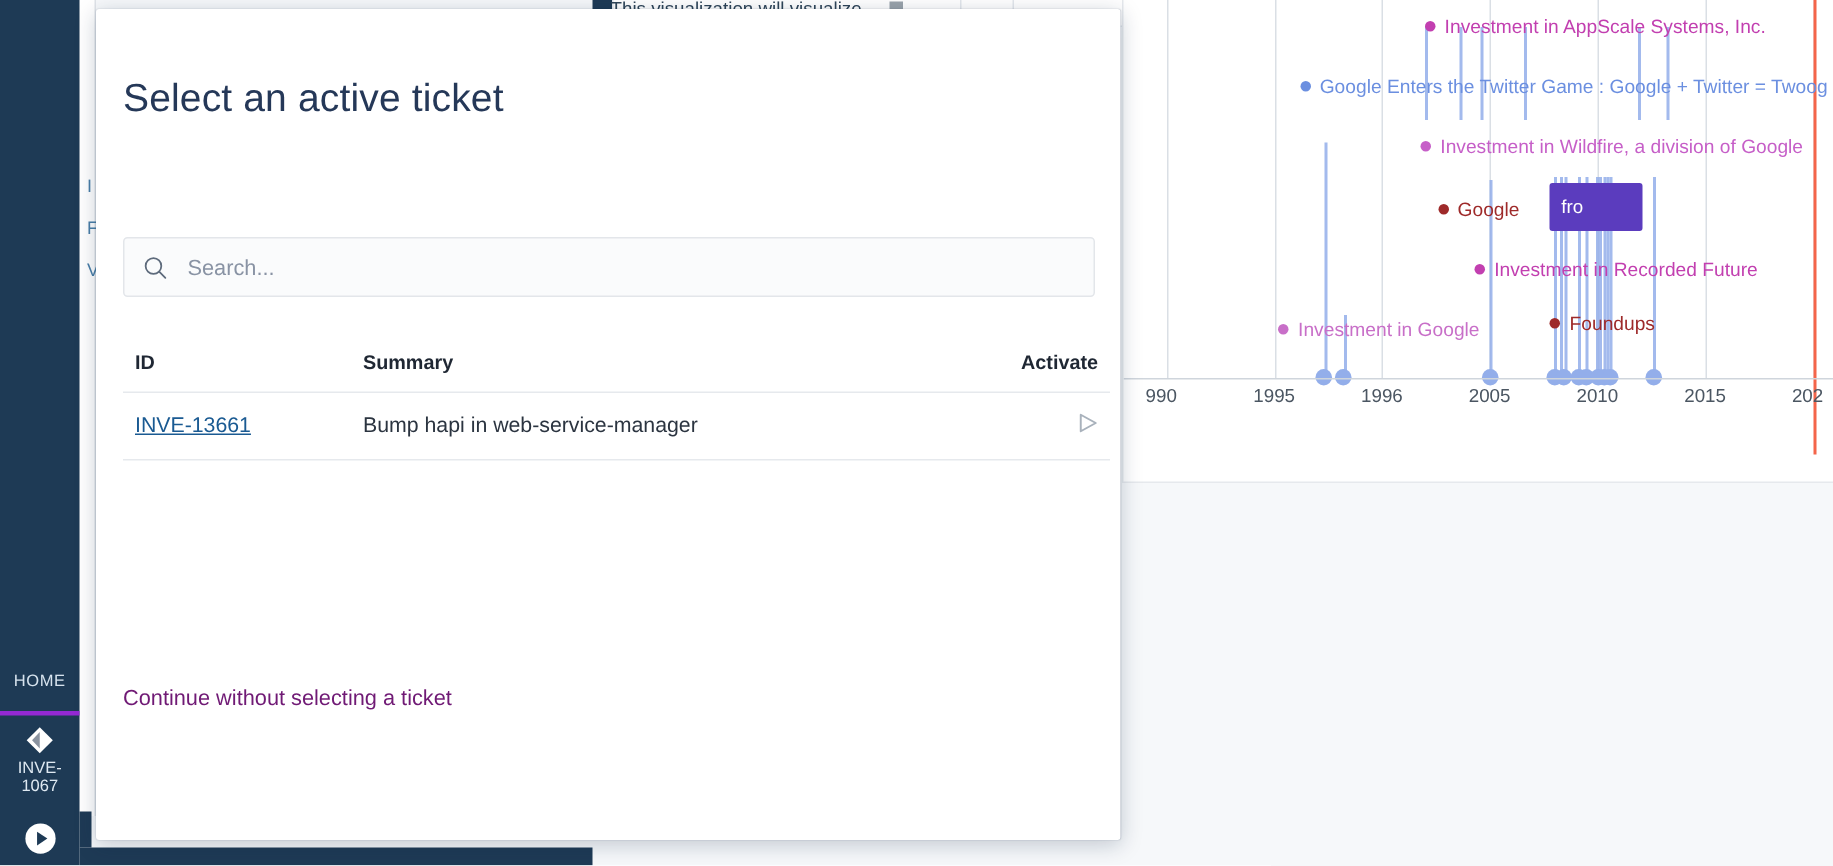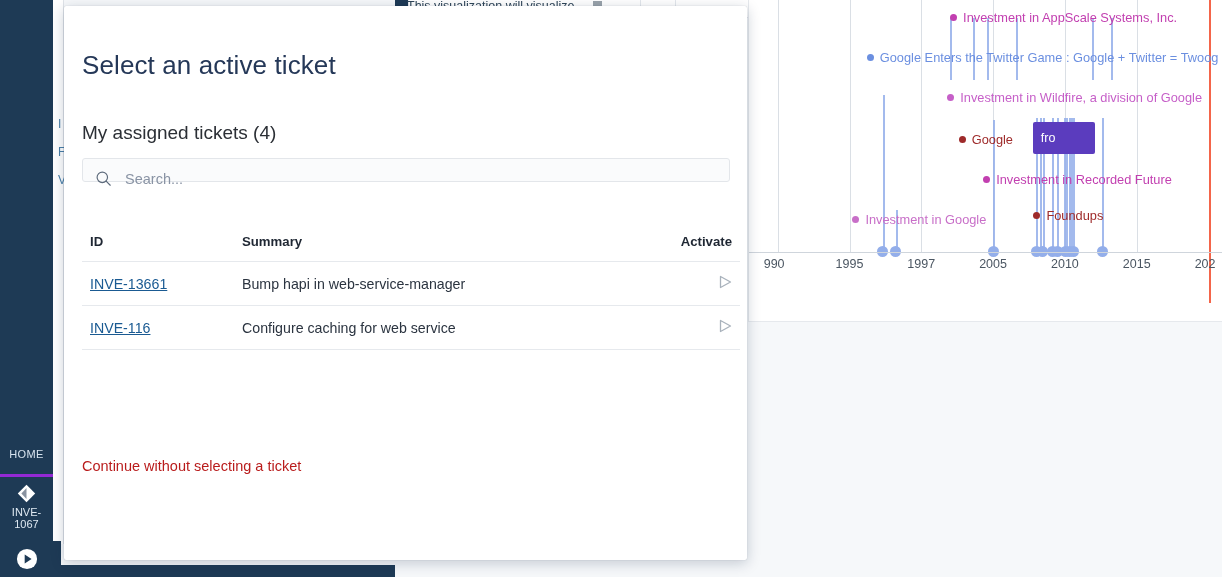--- a/index.html
+++ b/index.html
@@ -285,21 +285,21 @@
     font-weight: 500;
     color: #2b2f35;
     margin: 0;
   }
 
   .search-wrap {
     position: absolute;
     left: 18px;
     top: 152px;
     width: 648px;
-    height: 24px;
+    height: 40px;
     background: #fafbfc;
     border: 1px solid #e3e6ea;
     border-radius: 3px;
     box-sizing: border-box;
   }
   .search-icon-box {
     position: absolute;
     left: 11px;
     top: 10px;
     width: 19px;
@@ -372,21 +372,21 @@
     width: 13px;
     height: 14px;
   }
   .icon-play-wrap svg { display: block; }
 
   .continue-link {
     position: absolute;
     left: 18px;
     top: 452px;
     font-size: 14.5px;
-    color: #b91c1c;
+    color: #701a75;
     text-decoration: none;
     cursor: pointer;
   }
 </style>
 </head>
 <body>
 
 <div id="root">
 
   <div class="page-body"></div>
@@ -449,21 +449,21 @@
         <div class="event-dot-axis" style="left: 310.5px; top: 246px;"></div>
         <div class="event-dot-axis" style="left: 314.809px; top: 246px;"></div>
         <div class="event-dot-axis" style="left: 319.118px; top: 246px;"></div>
         <div class="event-dot-axis" style="left: 347.845px; top: 246px;"></div>
         <div class="now-line" style="left: 459.636px; background: rgb(244, 101, 74);"></div>
       </div>
     <div class="axis-line"></div>
     <div id="axis-labels">
         <div class="axis-label" style="left: 14.7273px;">990</div>
         <div class="axis-label" style="left: 86.5455px;">1995</div>
-        <div class="axis-label" style="left: 158.364px;">1997</div>
+        <div class="axis-label" style="left: 158.364px;">1996</div>
         <div class="axis-label" style="left: 230.182px;">2005</div>
         <div class="axis-label" style="left: 302px;">2010</div>
         <div class="axis-label" style="left: 373.818px;">2015</div>
         <div class="axis-label" style="left: 445.636px;">202</div>
       </div>
     <div id="annotation-layer">
         <div class="evt-label" style="left: 201.091px; top: 10px; color: rgb(194, 63, 176);"><span class="evt-bullet" style="background: rgb(194, 63, 176);"></span><span>Investment in AppScale Systems, Inc.</span></div>
         <div class="evt-label" style="left: 117.782px; top: 50px; color: rgb(107, 143, 224);"><span class="evt-bullet" style="background: rgb(107, 143, 224);"></span><span>Google Enters the Twitter Game : Google + Twitter = Twoog</span></div>
         <div class="evt-label" style="left: 198.218px; top: 90px; color: rgb(198, 95, 200);"><span class="evt-bullet" style="background: rgb(198, 95, 200);"></span><span>Investment in Wildfire, a division of Google</span></div>
         <div class="evt-label" style="left: 209.709px; top: 132px; color: rgb(158, 42, 42);"><span class="evt-bullet" style="background: rgb(158, 42, 42);"></span><span>Google</span></div>
@@ -488,21 +488,20 @@
     <svg class="sidebar-play" viewBox="0 0 24 24">
       <circle cx="12" cy="12" r="11" fill="#ffffff"></circle>
       <polygon points="9.5,7 17,12 9.5,17" fill="#1e3a55"></polygon>
     </svg>
   </div>
 
   <div class="modal-backdrop"></div>
   <div class="modal">
 
     <h1 class="modal-title">Select an active ticket</h1>
-    <h2 class="modal-subtitle">My assigned tickets (4)</h2>
 
     <div class="search-wrap">
       <svg class="search-icon-box" viewBox="0 0 24 24">
         <circle cx="10.5" cy="10.5" r="6.6" fill="none" stroke="#5e6b7c" stroke-width="1.5"></circle>
         <line x1="15.3" y1="15.3" x2="20.5" y2="20.5" stroke="#5e6b7c" stroke-width="1.5" stroke-linecap="round"></line>
       </svg>
       <input class="search-input" type="text" placeholder="Search..." style="">
     </div>
 
     <table class="ticket-table">
@@ -514,26 +513,19 @@
         </tr>
       </thead>
       <tbody id="tickets-tbody">
           <tr>
             <td class="td-id"><a class="ticket-link" href="#">INVE-13661</a></td>
             <td>Bump hapi in web-service-manager</td>
             <td class="td-activate"><span class="icon-play-wrap"><svg width="13" height="14" viewBox="0 0 13 14">
                   <polygon points="1.5,1.5 11.5,7 1.5,12.5" fill="none" stroke="#a9b2bc" stroke-width="1.3" stroke-linejoin="round"></polygon>
                 </svg></span></td>
           </tr>
-          <tr>
-            <td class="td-id"><a class="ticket-link" href="#">INVE-116</a></td>
-            <td>Configure caching for web service</td>
-            <td class="td-activate"><span class="icon-play-wrap"><svg width="13" height="14" viewBox="0 0 13 14">
-                  <polygon points="1.5,1.5 11.5,7 1.5,12.5" fill="none" stroke="#a9b2bc" stroke-width="1.3" stroke-linejoin="round"></polygon>
-                </svg></span></td>
-          </tr>
         </tbody>
     </table>
 
     <a class="continue-link" href="#">Continue without selecting a ticket</a>
   </div>
 
 </div>
 
 </body></html>

